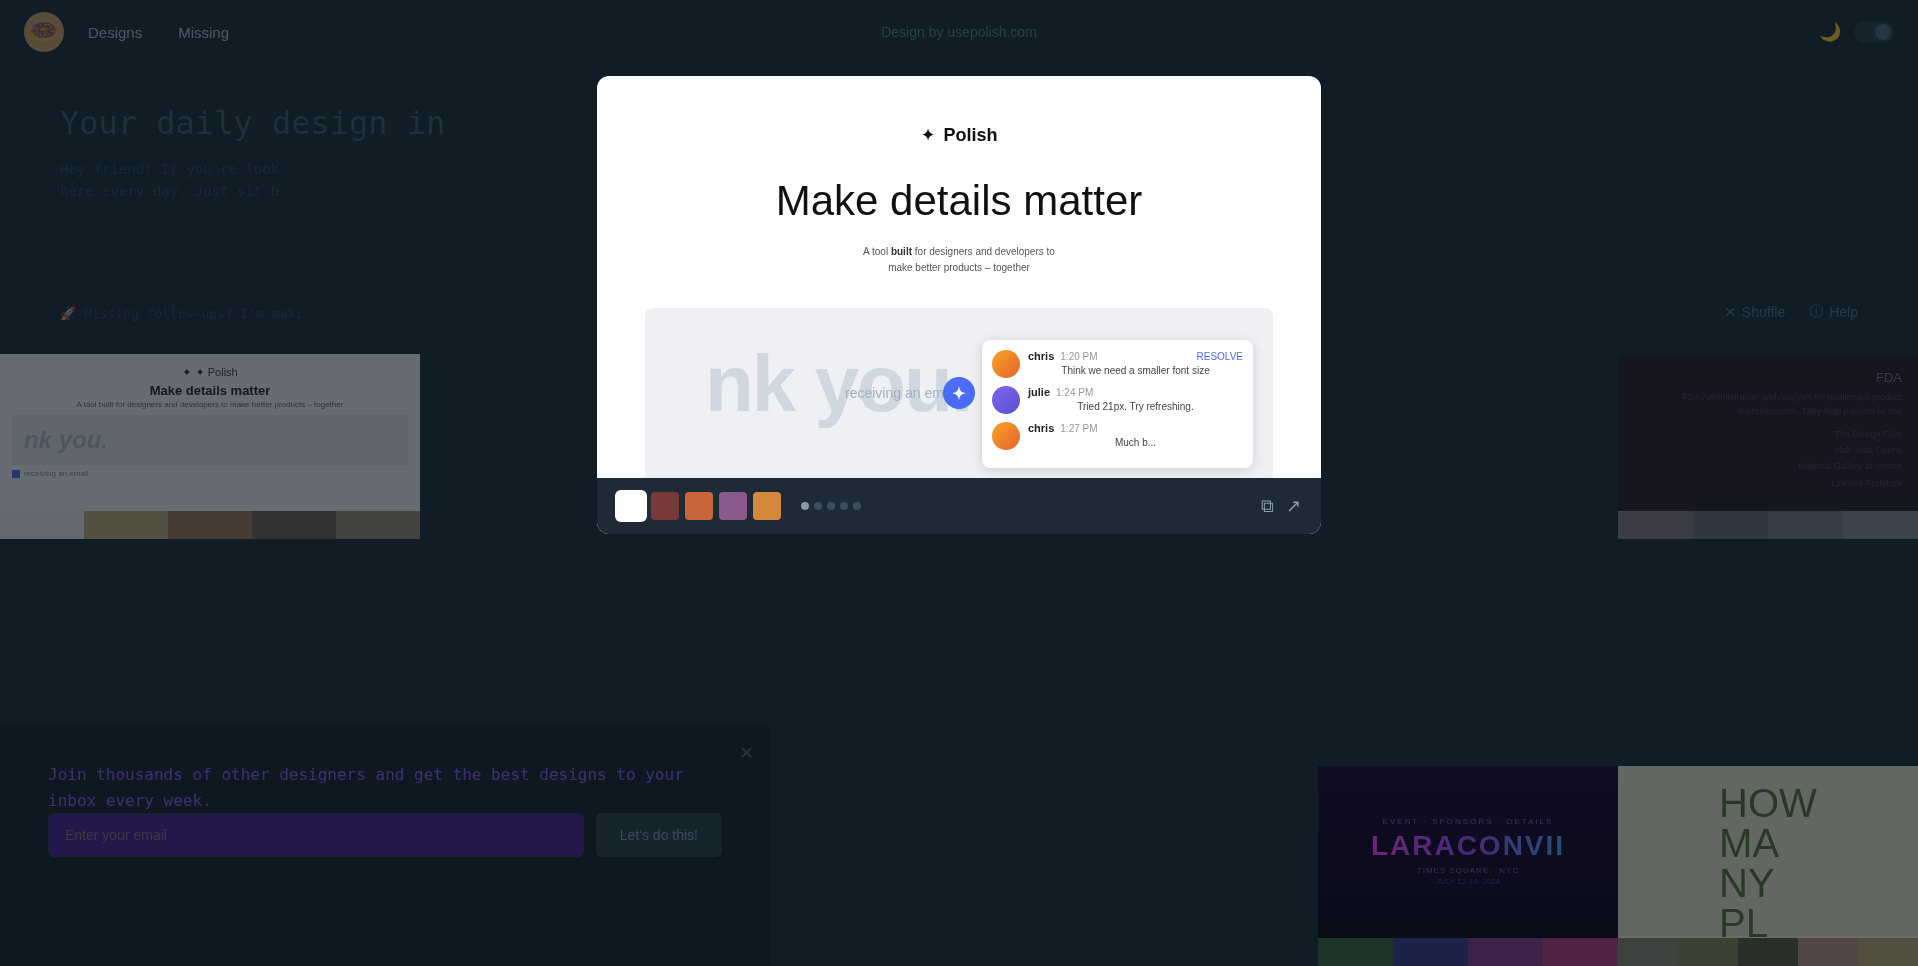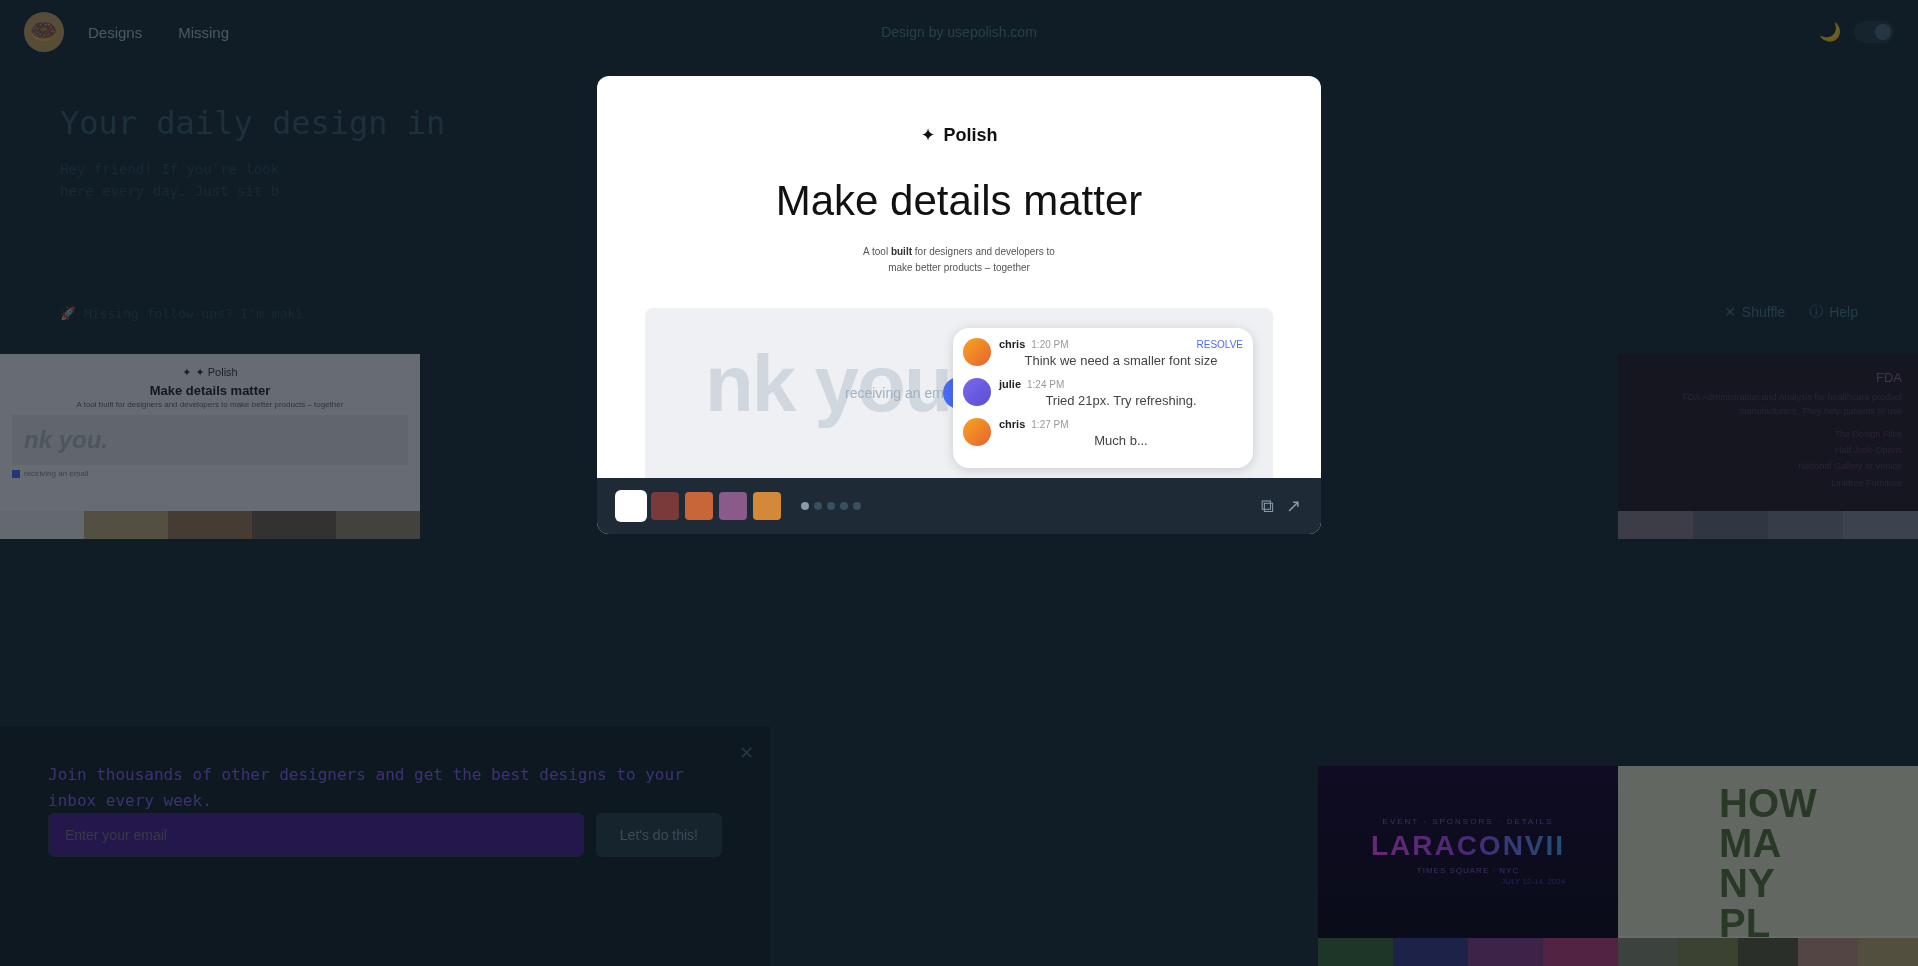--- a/index.html
+++ b/index.html
@@ -176,23 +176,23 @@
       width: 32px; height: 32px;
       background: #4a6cf7;
       border-radius: 50%;
       display: flex; align-items: center; justify-content: center;
       color: white; font-size: 16px; font-weight: 700;
     }
     .screenshot-chat {
       position: absolute;
       right: 20px;
       bottom: 10px;
-      width: 300px;
+      width: 271px;
       background: white;
-      border-radius: 16px;
+      border-radius: 8px;
       padding: 10px;
       box-shadow: 0 2px 12px rgba(0,0,0,0.15);
       text-align: center;
     }
     .chat-row {
       display: flex; align-items: flex-start; gap: 8px;
       margin-bottom: 8px;
     }
     .chat-avatar {
       width: 28px; height: 28px; border-radius: 50%;
@@ -201,21 +201,21 @@
     .avatar-chris { background: linear-gradient(135deg, #f5a623, #e8612e); }
     .avatar-julie { background: linear-gradient(135deg, #7b68ee, #5a4fcf); }
     .chat-content { flex: 1; }
     .chat-name-time {
       display: flex; align-items: baseline; gap: 6px;
       margin-bottom: 2px;
     }
     .chat-name { font-size: 11px; font-weight: 600; color: #222; }
     .chat-time { font-size: 10px; color: #999; }
     .chat-resolve { margin-left: auto; font-size: 10px; color: #4a6cf7; font-weight: 500; }
-    .chat-text { font-size: 13px; color: #444; line-height: 1.4; }
+    .chat-text { font-size: 10px; color: #444; line-height: 1.4; }
 
     
     .modal-footer {
       background: #1e2a35;
       height: 56px;
       display: flex; align-items: center;
       padding: 0 20px;
       gap: 12px;
     }
     .footer-swatches {
@@ -342,21 +342,21 @@
       letter-spacing: 1px;
     }
     .plantcard { background: #f5f0e0; }
     .plantcard-content {
       width: 100%; height: 170px;
       background: #e8e4c8;
       display: flex; align-items: center; justify-content: center;
     }
     .plantcard-text {
       font-size: 40px;
-      font-weight: 700;
+      font-weight: 400;
       color: #5a6e3a;
       line-height: 1;
       margin-top: 23px;
     }
   </style>
 </head>
 <body>
 
 <nav class="nav">
   <div class="nav-logo">🍩</div>
@@ -528,21 +528,21 @@
   </div>
 
   <div class="right-cards">
 
     <div class="bottom-card laracard">
       <div class="laracard-content">
         <div>
           <div style="font-size:8px; color:#8855cc; text-align:center; letter-spacing:2px; margin-bottom:4px;">EVENT · SPONSORS · DETAILS</div>
           <div class="laracard-text">LARACONVII</div>
           <div class="laracard-sub">TIMES SQUARE · NYC</div>
-          <div style="font-size:8px; color:#5533aa; text-align:right; margin-top:2px;">JULY 12-14, 2024</div>
+          <div style="font-size:8px; color:#5533aa; text-align:center; margin-top:2px;">JULY 12-14, 2024</div>
         </div>
       </div>
       <div class="bottom-card-colors">
         <div style="flex:1; background:#3a6a3a;"></div>
         <div style="flex:1; background:#3a3a8a;"></div>
         <div style="flex:1; background:#8a3a8a;"></div>
         <div style="flex:1; background:#c03a80;"></div>
       </div>
     </div>
 

